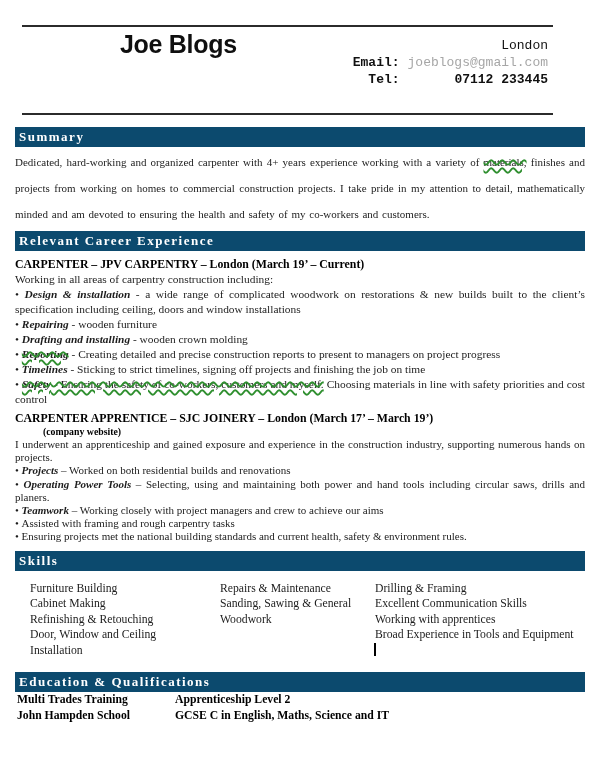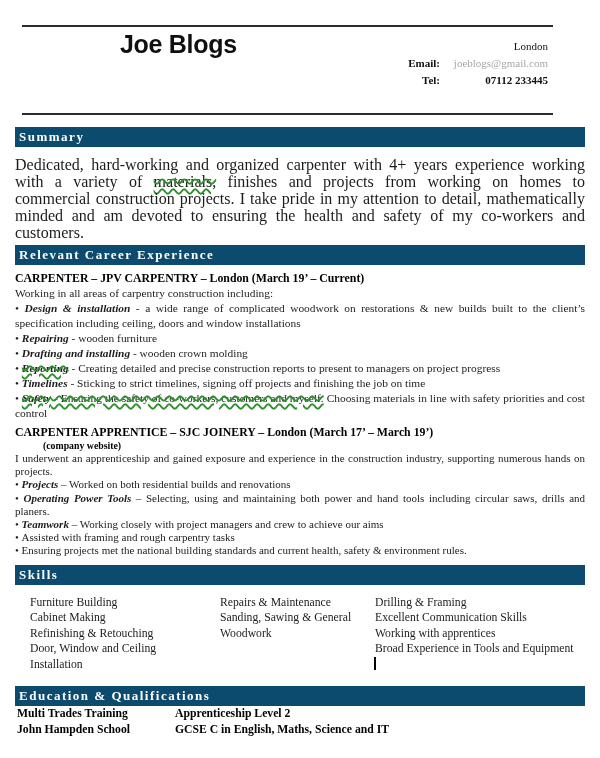--- a/index.html
+++ b/index.html
@@ -4,30 +4,30 @@
 <style>
   html,body{margin:0;padding:0;background:#fff;}
   .page{position:relative;width:600px;height:740px;background:#ffffff;overflow:hidden;
         font-family:"Liberation Serif", serif;color:#1c1c1c;}
   .rule{position:absolute;left:22px;width:531px;height:2px;background:#2b2b2b;}
   .rule-top{top:25px;}
   .rule-bottom{top:113px;}
   .name{position:absolute;left:120px;top:30px;font-family:"Liberation Sans",sans-serif;
         font-weight:700;font-size:25px;color:#0f0f0f;letter-spacing:-0.3px;}
   .contact{position:absolute;top:40px;right:52px;display:grid;grid-template-columns:auto auto;
-           column-gap:8px;row-gap:5px;font-family:Liberation Serif, serif;font-size:11px;
+           column-gap:8px;row-gap:5px;font-family:Liberation Mono, monospace;font-size:13px;
            line-height:12px;text-align:right;color:#111;}
   .c-label{font-weight:700;}
   .c-value{min-width:100px;}
   .c-bold{font-weight:700;}
   .c-muted{color:#a6a6a6;}
   .content{position:absolute;top:127px;left:15px;width:570px;}
   .bar{background:#0c4a6e;color:#ffffff;font-weight:700;font-size:13px;line-height:14px;
        letter-spacing:1.5px;padding:3px 0 3px 4px;}
-  .summary-p{margin:9px 0 0 0;font-size:16px;line-height:17px;text-align:justify;word-spacing:1px;}
+  .summary-p{margin:2px 0 0 0;font-size:11px;line-height:26px;text-align:justify;word-spacing:1px;}
   .squiggle{-webkit-text-decoration:underline line-through wavy #2f8f2f;
             text-decoration:underline line-through wavy #2f8f2f;text-decoration-thickness:1.5px;}
   .bar-exp{margin-top:4px;}
   .job1{margin-top:6px;font-size:11.4px;line-height:15px;text-align:justify;}
   .job2{margin-top:4px;font-size:11px;line-height:13.2px;text-align:justify;}
   .job-title{font-weight:700;font-size:11.8px;line-height:15px;color:#000;text-align:left;}
   .job-sub{font-weight:700;font-size:9.8px;line-height:12px;color:#000;text-align:left;margin-left:28px;}
   .job2 .job-intro{line-height:13.2px;}
   .bullet::before{content:"\2022\00a0";}
   .term{font-weight:700;font-style:italic;}

